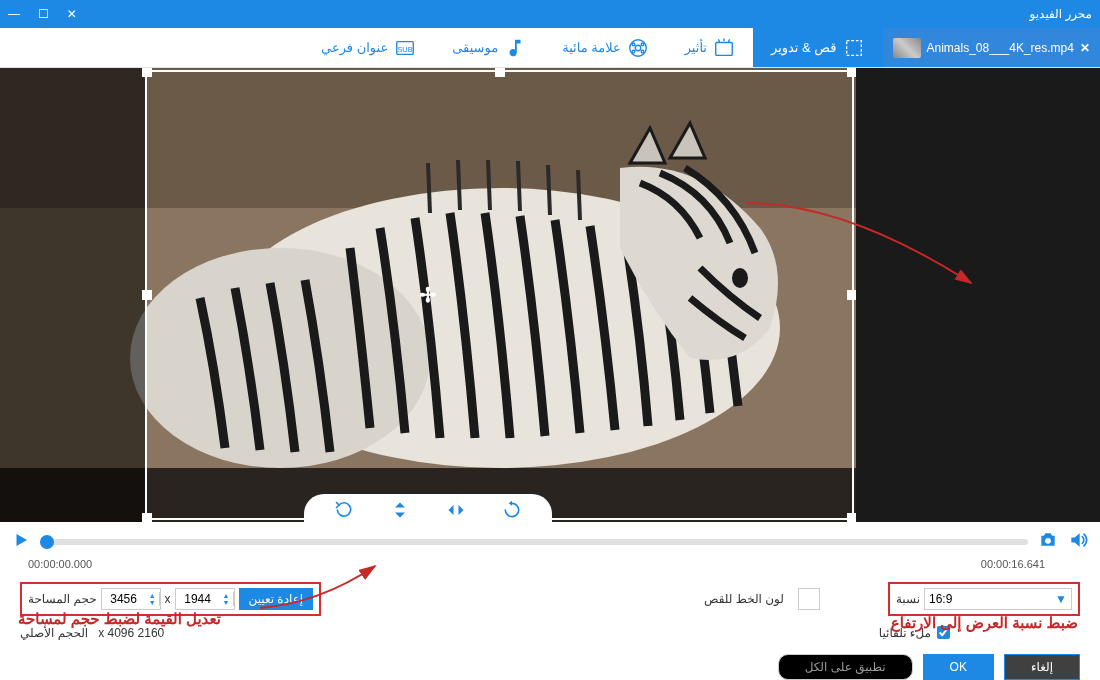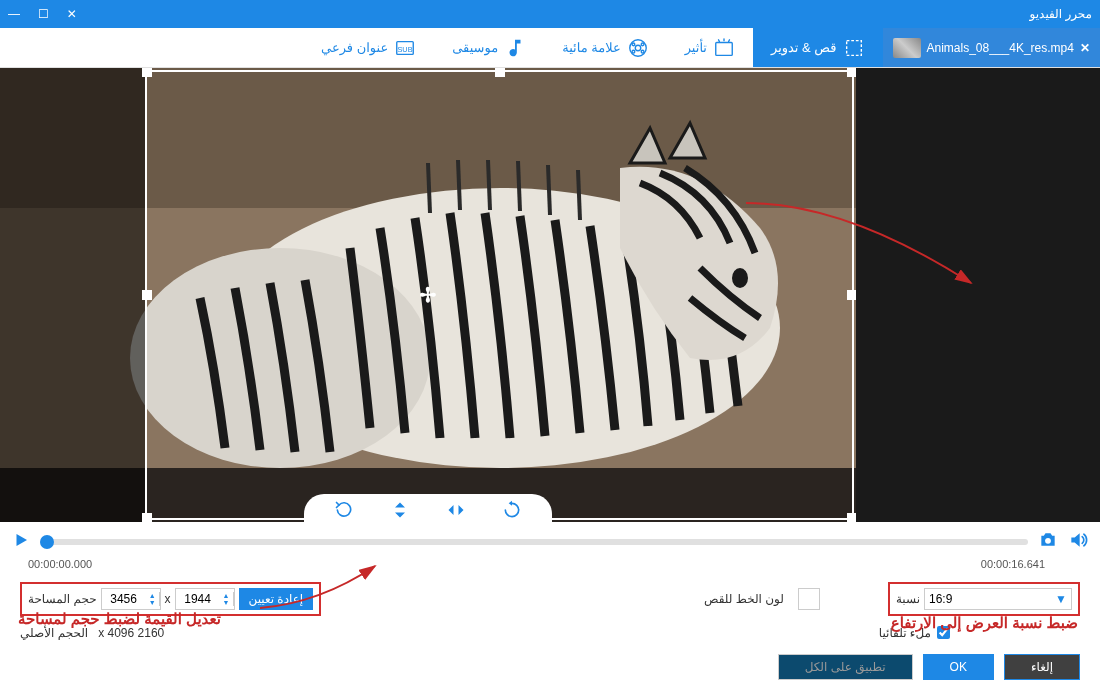--- a/index.html
+++ b/index.html
@@ -64,21 +64,21 @@
 .check-row input { accent-color: #1e88e5; }
 
 .annotation2 { position: absolute; left: 18px; bottom: 20px; color: #c62828; font-size: 15px; font-weight: bold; }
 .annotation3 { position: absolute; right: 22px; top: 44px; color: #c62828; font-size: 15px; font-weight: bold; }
 .arrow2 { position: absolute; left: 250px; bottom: 30px; z-index: 9; pointer-events: none; }
 
 .footer { background: #fff; padding: 6px 20px 12px; display: flex; gap: 10px; justify-content: flex-start; direction: rtl; }
 .footer-btn { padding: 5px 26px; font-size: 12px; border: 1px solid #ccc; cursor: pointer; }
 .footer-btn.primary { background: #1e88e5; color: #fff; border-color: #1e88e5; }
 .footer-btn.cancel { background: #404040; color: #fff; border-color: #1e88e5; }
-.footer-btn.disabled { background: #0c4a6e; color: #999; cursor: default; }
+.footer-btn.disabled { background: #000000; color: #999; cursor: default; border-radius: 10px; }
 </style>
 </head>
 <body>
 
 <div class="titlebar">
   <span>محرر الفيديو</span>
   <div class="titlebar-controls">
     <span>—</span>
     <span>☐</span>
     <span>✕</span>

